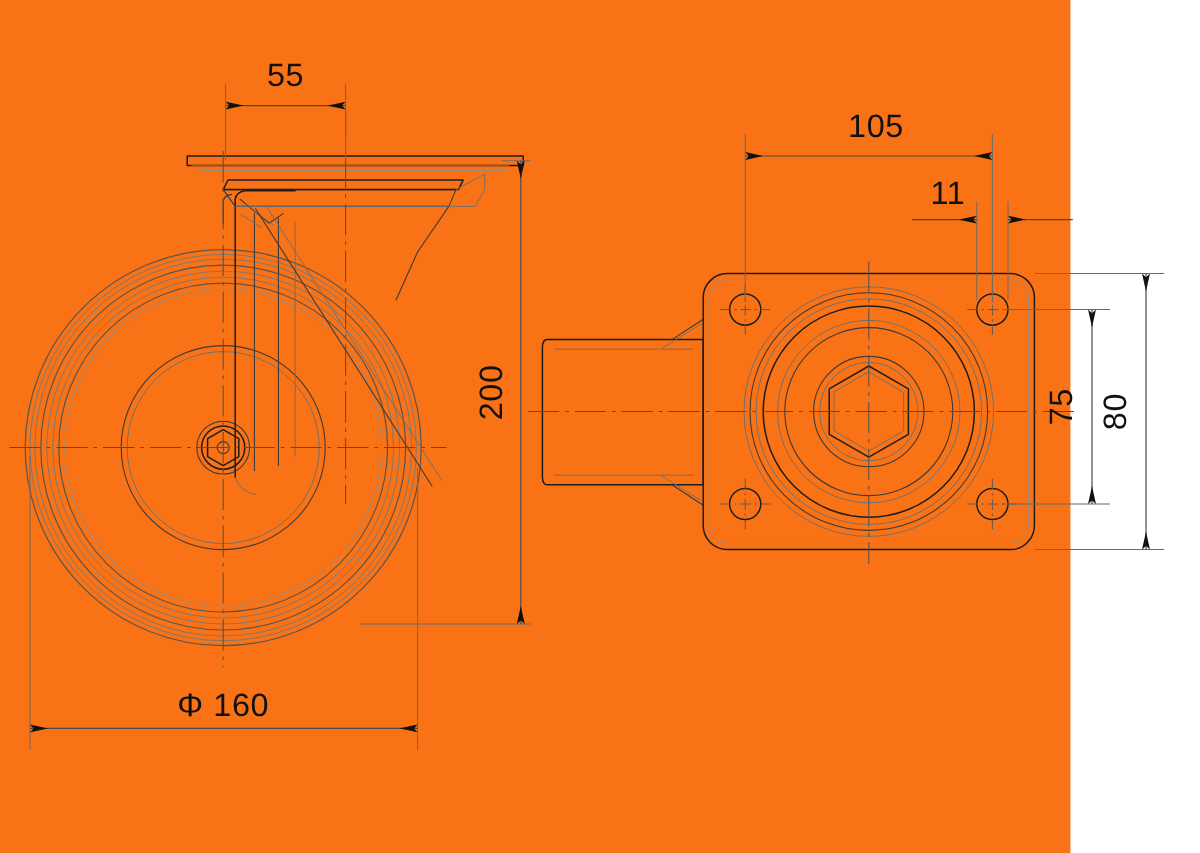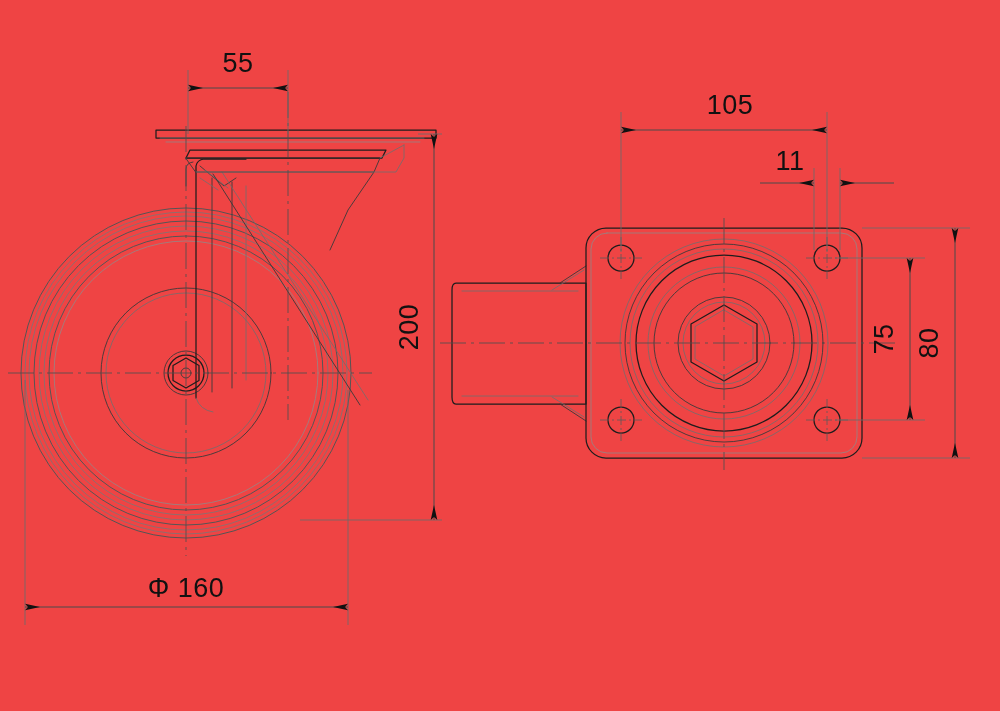--- a/index.html
+++ b/index.html
@@ -1,21 +1,21 @@
 <!DOCTYPE html>
 <html><head>
 <meta charset="utf-8">
 <style>
   html,body{margin:0;padding:0;background:#ffffff;}
   body{
     width:1000px;height:711px;overflow:hidden;
     font-family:"Liberation Sans", sans-serif;
     color:#1a1a1a;
   }
-  #sheet{position:relative;width:1000px;height:711px;background:#ef4444;text-decoration:underline;}
+  #sheet{position:relative;width:892px;height:711px;background:#f97316;text-decoration:underline;}
   svg#dwg{position:absolute;inset:0;width:1000px;height:711px;display:block;}
 
   
   .obj{fill:none;stroke:#1d1d1d;stroke-width:1.25;stroke-linecap:round;stroke-linejoin:round;}
   .obj-thin{fill:none;stroke:#3a3a3a;stroke-width:0.9;stroke-linecap:round;stroke-linejoin:round;}
   .obj-faint{fill:none;stroke:#6e6e6e;stroke-width:0.8;stroke-linecap:round;stroke-linejoin:round;}
   .obj-faint2{fill:none;stroke:#8c8c8c;stroke-width:0.75;stroke-linecap:round;}
   .tire{fill:none;stroke:#555;stroke-width:1.0;}
   .tire-d{fill:none;stroke:#777;stroke-width:0.8;}
 

